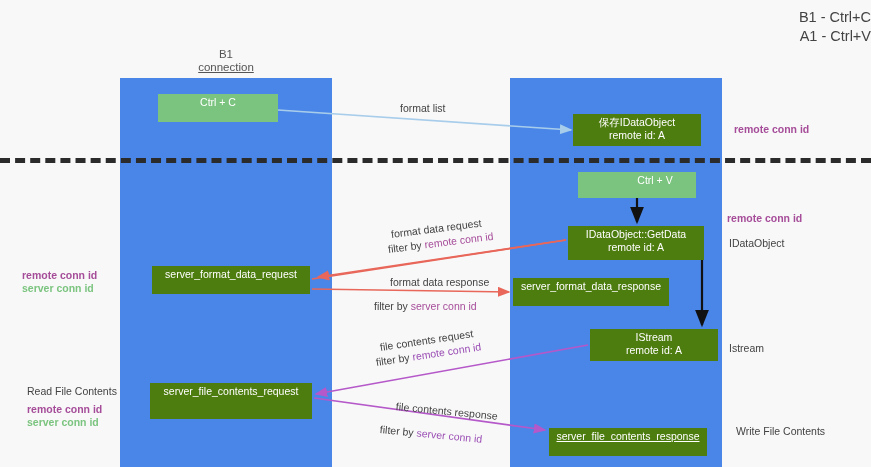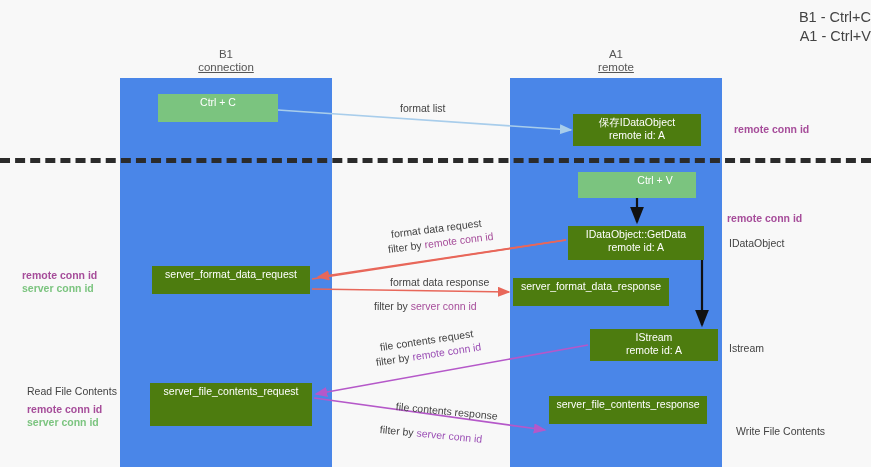--- a/index.html
+++ b/index.html
@@ -63,22 +63,22 @@
   .node.orange { background: #4d7c0f; }
   .node .ln { display: block; white-space: nowrap; }
 
   .n-ctrlc  { left: 158px; top: 94px;  width: 120px; height: 28px; }
   .n-save   { left: 573px; top: 114px; width: 128px; height: 32px; }
   .n-ctrlv  { left: 578px; top: 172px; width: 118px; height: 26px; padding-left: 40px; }
   .n-getdata{ left: 568px; top: 226px; width: 136px; height: 34px; }
   .n-sfdreq { left: 152px; top: 266px; width: 158px; height: 28px; }
   .n-sfdres { left: 513px; top: 278px; width: 156px; height: 28px; }
   .n-istream{ left: 590px; top: 329px; width: 128px; height: 32px; }
-  .n-sfcreq { left: 150px; top: 383px; width: 162px; height: 43px; }
-  .n-sfcres { left: 549px; top: 396px; width: 158px; height: 28px; }
+  .n-sfcreq { left: 150px; top: 383px; width: 162px; height: 36px; }
+  .n-sfcres { left: 549px; top: 428px; width: 158px; height: 28px; text-decoration: underline; }
 
   .lbl {
     position: absolute;
     font-size: 10.5px;
     color: #434343;
     white-space: nowrap;
   }
   .lbl.bold { font-weight: bold; }
   .purple { color: #a64d9a; }
   .violet { color: #9b4fb5; }
@@ -106,24 +106,20 @@
 <div id="canvas">
 
   <div id="title">
     <span>B1 - Ctrl+C</span>
     <span>A1 - Ctrl+V</span>
   </div>
 
   <div class="col-head head-b1">
     <span class="l1">B1</span>
     <span class="l2">connection</span>
-  </div>
-  <div class="col-head head-a1">
-    <span class="l1">A1</span>
-    <span class="l2">remote</span>
   </div>
 
   <div class="lane lane-b1"></div>
   <div class="lane lane-a1"></div>
 
   <svg id="wires" viewBox="0 0 871 467">
     <defs>
       <marker id="ar-blue" markerWidth="9" markerHeight="9" refX="7" refY="3.2" orient="auto">
         <path d="M0,0 L8,3.2 L0,6.4 z" fill="#a8cdeb"></path>
       </marker>

